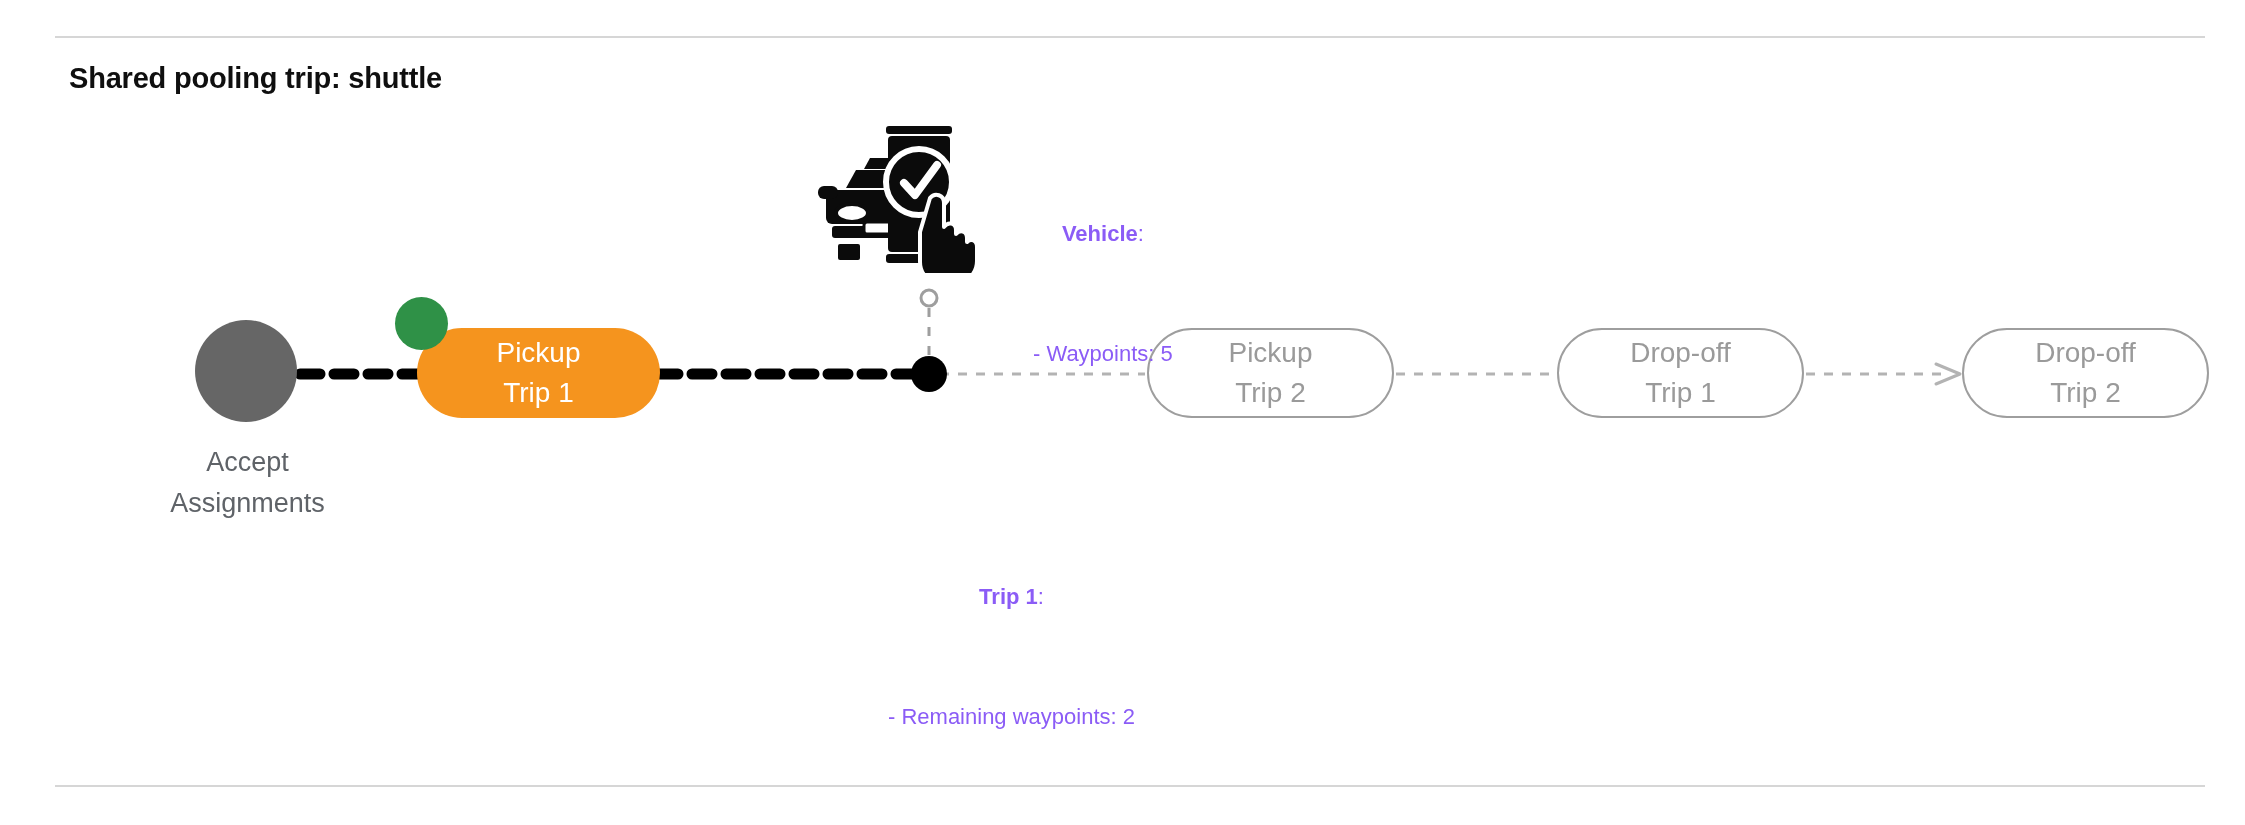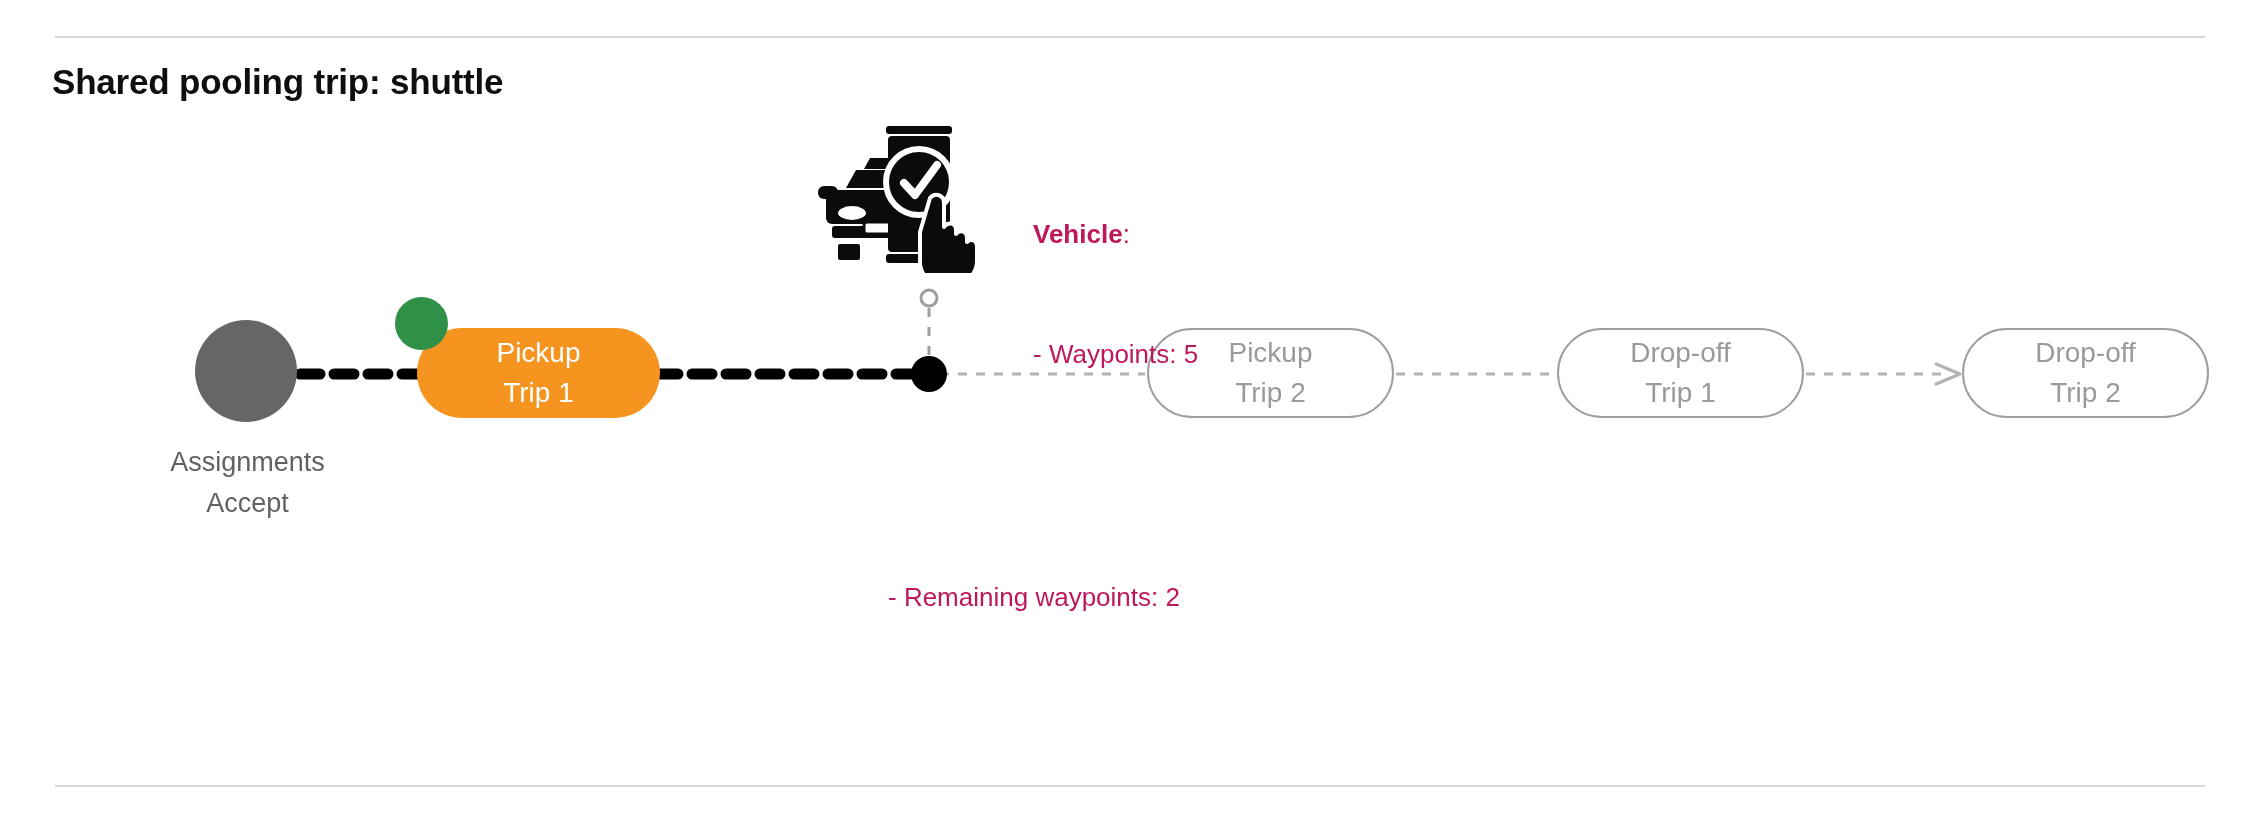--- a/index.html
+++ b/index.html
@@ -26,23 +26,23 @@
     width: 2150px;
     height: 2px;
     background: #d6d6d6;
   }
   .divider.top { top: 36px; }
   .divider.bottom { top: 785px; }
 
   
   .page-title {
     position: absolute;
-    left: 52px;
+    left: 69px;
     top: 62px;
-    font-size: 35px;
+    font-size: 29px;
     font-weight: bold;
     color: #0f0f0f;
     letter-spacing: -0.2px;
     white-space: nowrap;
   }
 
   
   .flow-layer {
     position: absolute;
     left: 0;
@@ -118,24 +118,25 @@
     font-size: 28px;
     line-height: 40px;
   }
   .pill-outline.p1 { left: 1147px; }
   .pill-outline.p2 { left: 1557px; }
   .pill-outline.p3 { left: 1962px; }
 
   
   .info-block {
     position: absolute;
-    color: #be185d;
-    font-size: 26px;
+    color: #8b5cf6;
+    font-size: 22px;
     line-height: 40px;
     white-space: pre;
+    text-align: center;
   }
   .info-block .strong { font-weight: bold; }
   .vehicle-info { left: 1033px; top: 134px; }
   .trip-info { left: 888px; top: 497px; }
 
   
   .vehicle-icon {
     position: absolute;
     left: 818px;
     top: 118px;
@@ -171,22 +172,22 @@
 
     <circle cx="929" cy="374" r="18" fill="#000000"></circle>
 
     <path d="M222 372 L240 392 L273 351" fill="none" stroke="#ffffff" stroke-width="13" stroke-linecap="round" stroke-linejoin="round"></path>
 
     <path d="M408 323 L418 334 L436 312" fill="none" stroke="#ffffff" stroke-width="7" stroke-linecap="round" stroke-linejoin="round"></path>
   </svg>
 
   <div class="accept-node"></div>
   <div class="accept-label">
+    <div>Accept</div>
     <div>Assignments</div>
-    <div>Accept</div>
   </div>
 
   <div class="pill-active">
     <div>Pickup</div>
     <div>Trip 1</div>
   </div>
   <div class="badge-check"></div>
 
   <div class="pill-outline p1">
     <div>Pickup</div>
@@ -232,19 +233,20 @@
                c0 12 -9 22 -22 22 h-14 c-12 0 -21 -9 -21 -21 v-30 z" fill="#0b0b0b" stroke="#ffffff" stroke-width="4" stroke-linejoin="round"></path>
     </g>
   </svg>
 
   <div class="vehicle-info info-block">
     <div><span class="strong">Vehicle</span><span>:</span></div>
     <div>- Waypoints: 5</div>
   </div>
 
   <div class="trip-info info-block">
+    <div><span class="strong">Trip 1</span><span>:</span></div>
     <div>- Remaining waypoints: 2</div>
     
     
     
   </div>
 
 </div>
 
 </body></html>

